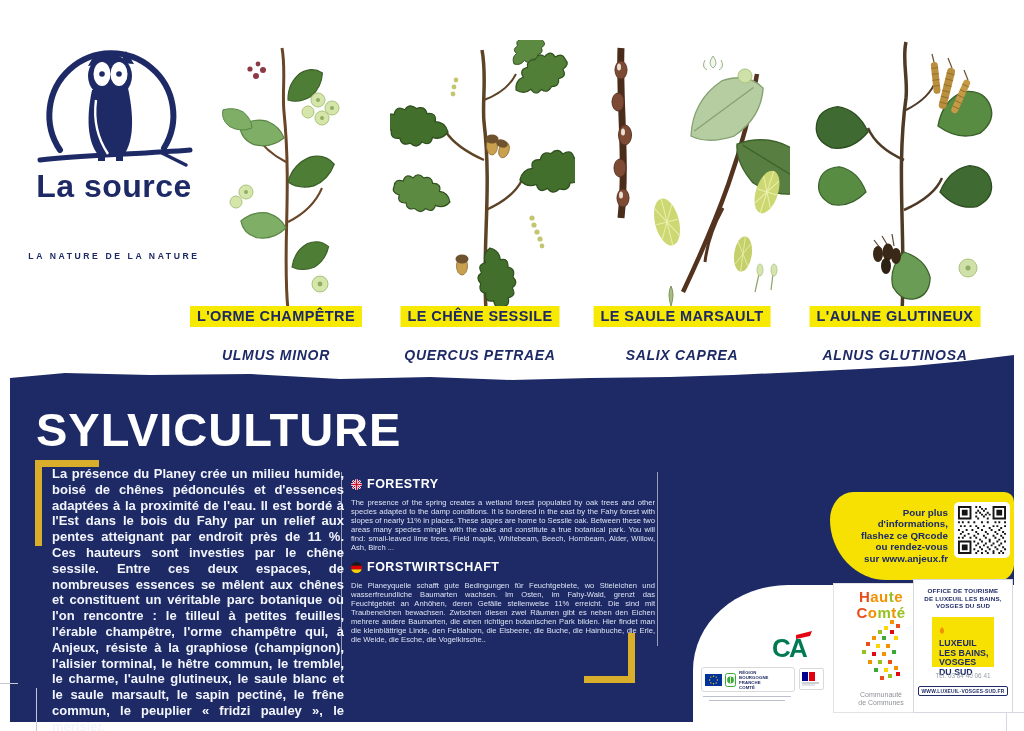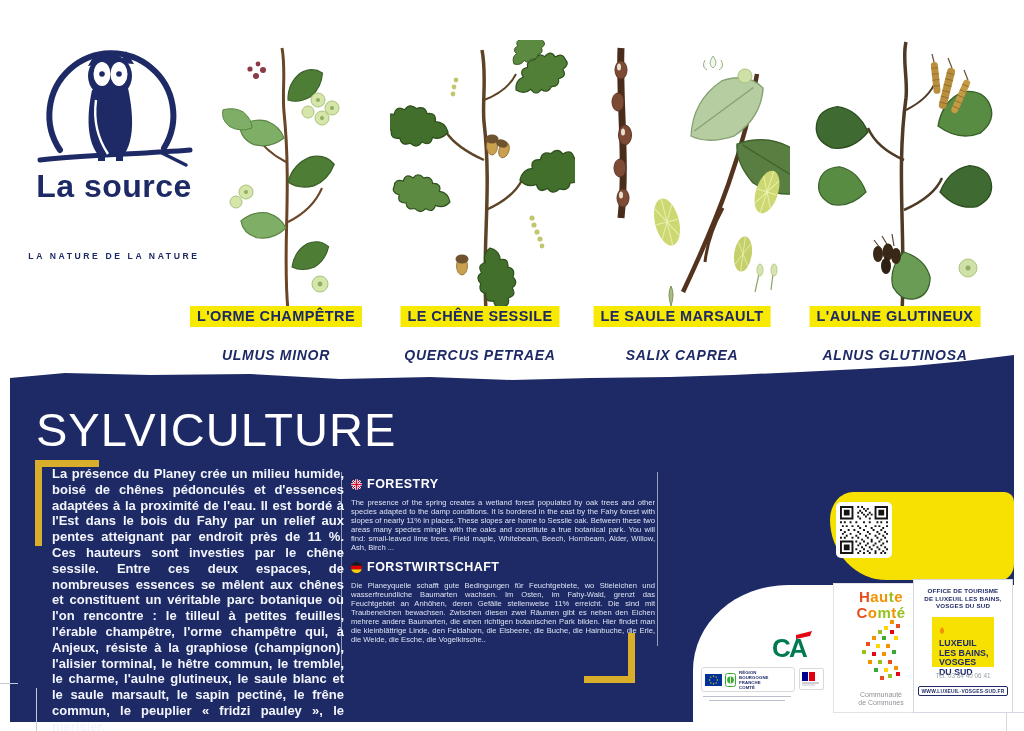--- a/index.html
+++ b/index.html
@@ -18,21 +18,21 @@
   .species-label { position:absolute; top:306px; transform:translateX(-50%); background:#f8e900; color:#1e2a66;
                    font-weight:800; font-size:14.5px; letter-spacing:.4px; padding:2px 7px 3px; white-space:nowrap; }
   .species-latin { position:absolute; top:347px; transform:translateX(-50%); color:#1e2a66; font-style:italic;
                    font-size:14px; letter-spacing:.7px; font-weight:600; white-space:nowrap; }
 
   
   .blue-panel { left:10px; top:352px; width:1004px; height:370px; background:#1e2a66;
     clip-path:polygon(0 26px,55px 21px,140px 23px,240px 22px,330px 27px,420px 25px,502px 28px,580px 26px,
       660px 25px,723px 23px,790px 20px,850px 17px,903px 14px,955px 9px,1004px 3px,1004px 370px,0 370px); }
 
-  .main-title { left:36px; top:402px; font-size:47px; font-weight:400; color:#ffffff; letter-spacing:1px; }
+  .main-title { left:36px; top:402px; font-size:47px; font-weight:700; color:#ffffff; letter-spacing:1px; }
 
   .bracket { position:absolute; background:#d9ae2b; }
   .tlb-h { left:35px; top:460px; width:64px; height:7px; }
   .tlb-v { left:35px; top:460px; width:7px; height:86px; }
   .brb-h { left:584px; top:676px; width:51px; height:7px; }
   .brb-v { left:628px; top:633px; width:7px; height:50px; }
 
   .fr-text { left:52px; top:466px; width:292px; color:#f2f5fc; font-size:13px; line-height:15.8px;
              text-align:justify; font-weight:600; }
 
@@ -333,20 +333,24 @@
       </g>
     </svg>
     <span>FORSTWIRTSCHAFT</span>
   </div>
   <div class="sec-text st-2">Die Planeyquelle schafft gute Bedingungen für Feuchtgebiete, wo Stieleichen und wasserfreundliche Baumarten wachsen. Im Osten, im Fahy-Wald, grenzt das Feuchtgebiet an Anhöhen, deren Gefälle stellenweise 11% erreicht. Die sind mit Traubeneichen bewachsen. Zwischen diesen zwei Räumen gibt es neben den Eichen mehrere andere Baumarten, die einen richtigen botanischen Park bilden. Hier findet man die kleinblättrige Linde, den Feldahorn, die Elsbeere, die Buche, die Hainbuche, die Erle, die Weide, die Esche, die Vogelkirsche..</div>
 
   <div class="bracket brb-h"></div>
   <div class="bracket brb-v"></div>
 
   <div class="abs yellow-box">
+    <div class="info-text preline">Pour plus d'informations,
+flashez ce QRcode
+ou rendez-vous
+sur www.anjeux.fr</div>
     <div class="qr-wrap">
       <svg width="48" height="48" viewBox="0 0 25 25">
         <g fill="#141414">
           <path fill-rule="evenodd" d="M0 0h7v7h-7z M1 1h5v5h-5z M2 2h3v3h-3z"></path>
           <path fill-rule="evenodd" transform="translate(18,0)" d="M0 0h7v7h-7z M1 1h5v5h-5z M2 2h3v3h-3z"></path>
           <path fill-rule="evenodd" transform="translate(0,18)" d="M0 0h7v7h-7z M1 1h5v5h-5z M2 2h3v3h-3z"></path>
           <path d="M9 0h1v1h-1z M11 0h1v1h-1z M12 1h1v1h-1z M14 1h1v1h-1z M10 2h1v1h-1z M13 2h1v1h-1z M9 3h1v1h-1z M11 3h1v1h-1z M15 3h1v1h-1z M12 4h1v1h-1z M14 4h1v1h-1z M16 4h1v1h-1z M9 5h1v1h-1z M13 5h1v1h-1z M10 6h1v1h-1z M15 6h1v1h-1z
             M0 8h1v1h-1z M2 8h1v1h-1z M5 8h1v1h-1z M8 8h1v1h-1z M12 8h1v1h-1z M15 8h1v1h-1z M19 8h1v1h-1z M21 8h1v1h-1z M24 8h1v1h-1z
             M1 10h1v1h-1z M3 10h1v1h-1z M6 10h1v1h-1z M9 10h1v1h-1z M13 10h1v1h-1z M18 10h1v1h-1z M20 10h1v1h-1z M24 10h1v1h-1z
             M10 11h1v1h-1z M16 11h1v1h-1z M22 11h1v1h-1z

